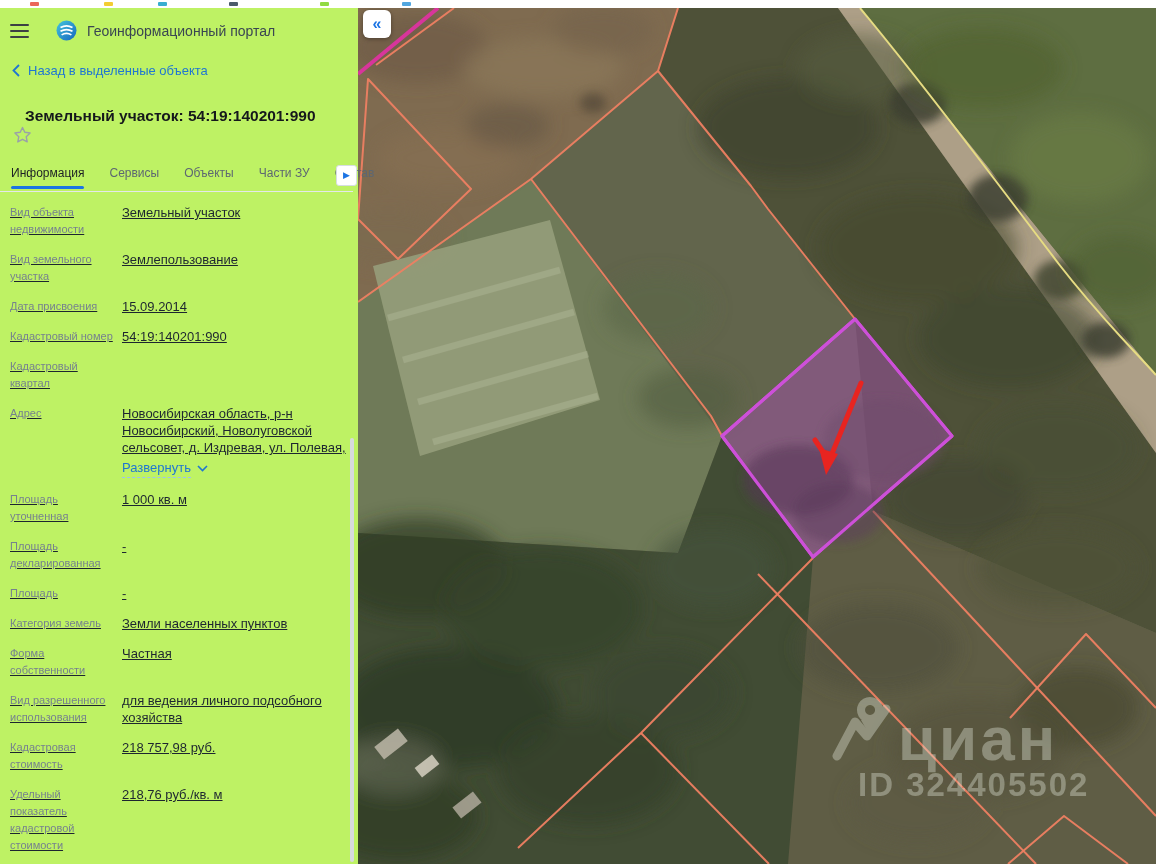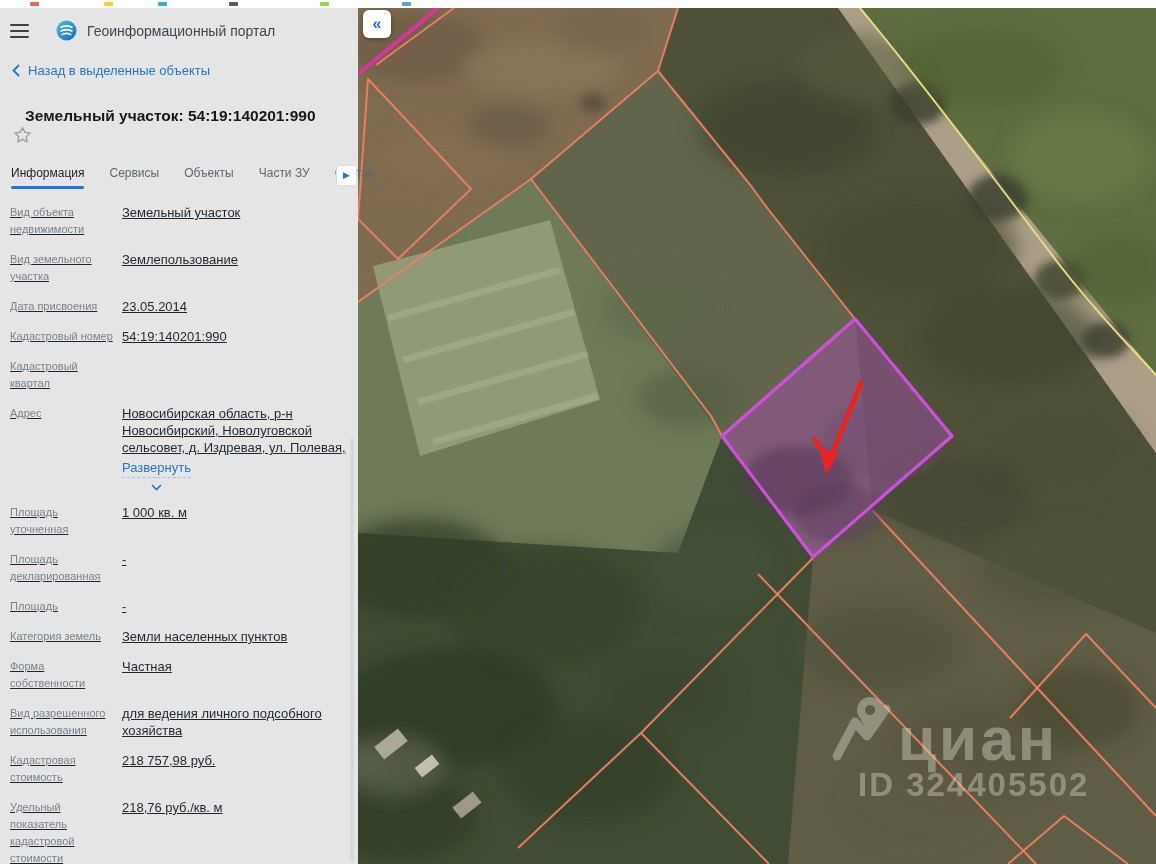--- a/index.html
+++ b/index.html
@@ -4,21 +4,21 @@
 <style>
   html,body{margin:0;padding:0;background:#fff;}
   .screen{position:relative;width:1156px;height:864px;overflow:hidden;background:#fff;
           font-family:"Liberation Sans",sans-serif;color:#1d2630;}
 
   
   .top-strip{position:absolute;top:0;left:0;width:482px;height:8px;background:#fff;z-index:6;}
   .top-strip i{position:absolute;top:2px;width:9px;height:4px;border-radius:1px;opacity:.85;}
 
   
-  .panel{position:absolute;top:8px;left:0;width:358px;height:856px;background:#e5e5e5;z-index:5;}
+  .panel{position:absolute;top:8px;left:0;width:358px;height:856px;background:#bef264;z-index:5;}
   .panel::after{content:'';position:absolute;right:4px;top:430px;width:4px;height:424px;
                 background:#d7dadd;border-radius:2px;}
   .panel-header{position:absolute;top:12px;left:10px;display:flex;align-items:center;gap:10px;}
   .hamburger{display:inline-flex;flex-direction:column;gap:4px;width:19px;cursor:pointer;padding:2px 0;}
   .hamburger b{height:2px;background:#3c4043;border-radius:1px;display:block;}
   .logo{width:21px;height:21px;margin-left:17px;display:inline-block;}
   .app-title{font-size:14px;color:#3a4652;}
 
   .back-link{position:absolute;top:55px;left:12px;display:flex;align-items:center;gap:8px;
              color:#1f76d2;font-size:13px;cursor:pointer;text-decoration:none;}
@@ -33,21 +33,21 @@
                      background:var(--accent);border-radius:2px;}
   .tabs-divider{position:absolute;top:183px;left:0;width:353px;height:1px;background:#e4e8eb;}
   .tabs-more{position:absolute;top:157px;left:336px;width:21px;height:21px;background:#fff;
              border:1px solid #d7dde2;border-radius:3px;color:var(--accent);font-size:9px;
              line-height:19px;text-align:center;cursor:pointer;padding:0;}
 
   .fields{position:absolute;top:196px;left:10px;width:340px;}
   .frow{display:flex;margin-bottom:13px;text-decoration:underline;}
   .flabel{flex:0 0 112px;font-size:11px;line-height:17px;color:#76828e;padding-right:6px;box-sizing:border-box;}
   .fvalue{flex:1;font-size:13px;line-height:17px;color:#1d2630;}
-  .expand{display:inline-flex;align-items:center;gap:6px;margin-top:3px;color:#1f76d2;font-size:13px;cursor:pointer;flex-direction:column;}
+  .expand{display:inline-flex;align-items:center;gap:6px;margin-top:3px;color:#1f76d2;font-size:13px;cursor:pointer;}
   .expand .lbl{border-bottom:1px dashed #9cc1ef;padding-bottom:1px;}
 
   
   .map{position:absolute;top:8px;left:358px;width:798px;height:856px;overflow:hidden;background:#62654c;}
   .map svg{display:block;}
   .collapse-btn{position:absolute;top:2px;left:5px;width:28px;height:28px;background:#fff;border:none;
                 border-radius:6px;box-shadow:0 1px 4px rgba(0,0,0,.35);color:var(--accent);
                 font-size:16px;font-weight:bold;cursor:pointer;line-height:28px;text-align:center;padding:0;}
 
   .pl{stroke:var(--parcel-line);fill:none;stroke-width:2;opacity:.95;stroke-linejoin:round;}
@@ -96,21 +96,21 @@
           <path d="M5.6 14.9 Q10.5 11.9 15.4 14.9" stroke="#fff" stroke-width="1.7" fill="none"></path>
         </svg>
       </span>
       <span class="app-title">Геоинформационный портал</span>
     </div>
 
     <a class="back-link">
       <svg width="8" height="13" viewBox="0 0 8 13">
         <polyline points="7,1 1.5,6.5 7,12" stroke="#1f76d2" stroke-width="1.8" fill="none"></polyline>
       </svg>
-      <span>Назад в выделенные объекты</span>
+      <span>Назад в выделенные объекта</span>
     </a>
 
     <h1 class="page-title">Земельный участок: 54:19:140201:990</h1>
 
     <span class="star">
       <svg width="19" height="18" viewBox="0 0 19 18">
         <path d="M9.5 1.5 L11.8 6.3 L17.1 7 L13.2 10.7 L14.2 15.9 L9.5 13.3 L4.8 15.9 L5.8 10.7 L1.9 7 L7.2 6.3 Z" fill="none" stroke="#9aa1a8" stroke-width="1.4" stroke-linejoin="round"></path>
       </svg>
     </span>
 
@@ -148,21 +148,21 @@
             <div class="fvalue">Земельный участок</div>
           </div>
 
           <div class="frow">
             <div class="flabel">Вид земельного участка</div>
             <div class="fvalue">Землепользование</div>
           </div>
 
           <div class="frow">
             <div class="flabel">Дата присвоения</div>
-            <div class="fvalue">23.05.2014</div>
+            <div class="fvalue">15.09.2014</div>
           </div>
 
           <div class="frow">
             <div class="flabel">Кадастровый номер</div>
             <div class="fvalue">54:19:140201:990</div>
           </div>
 
           <div class="frow">
             <div class="flabel">Кадастровый квартал</div>
           </div>

